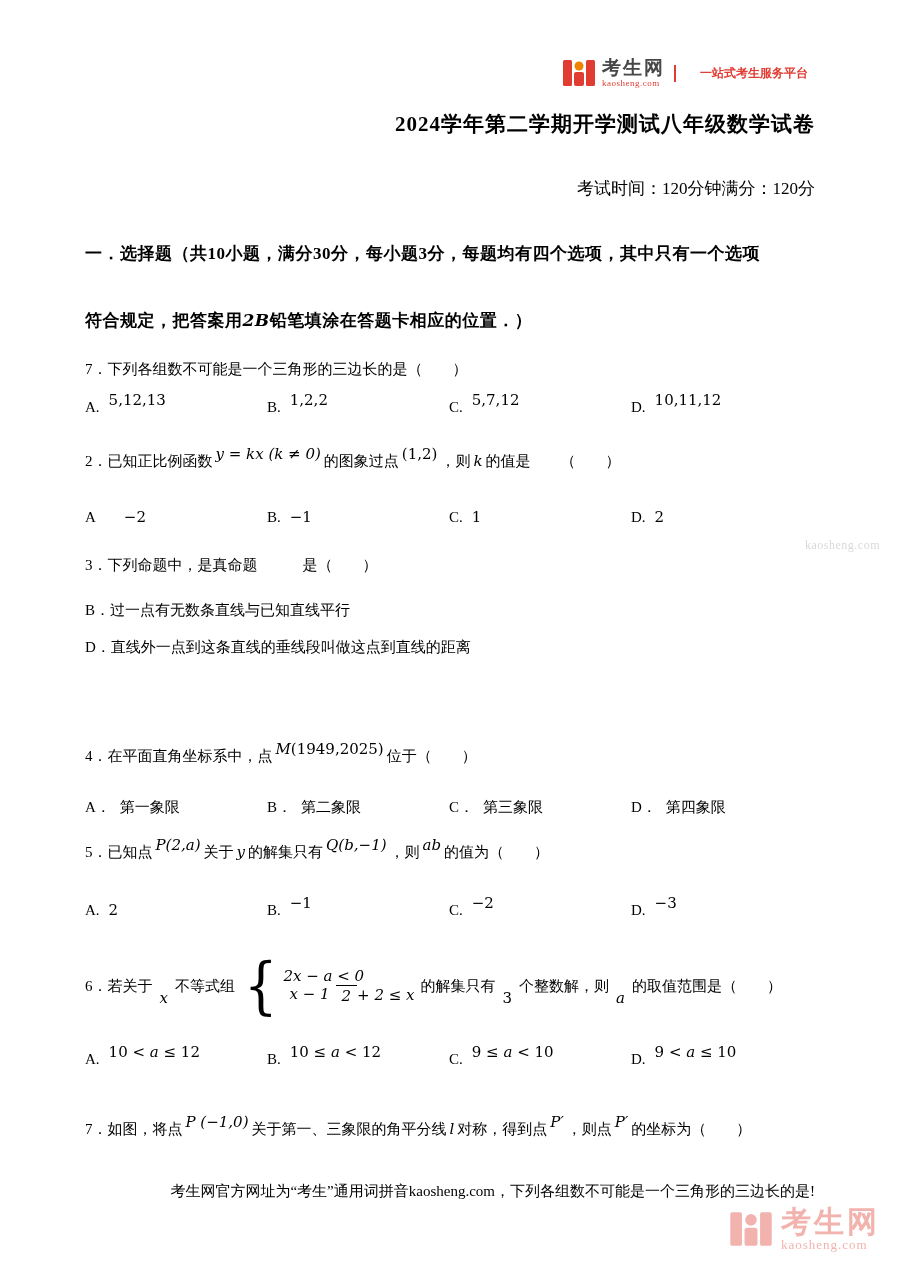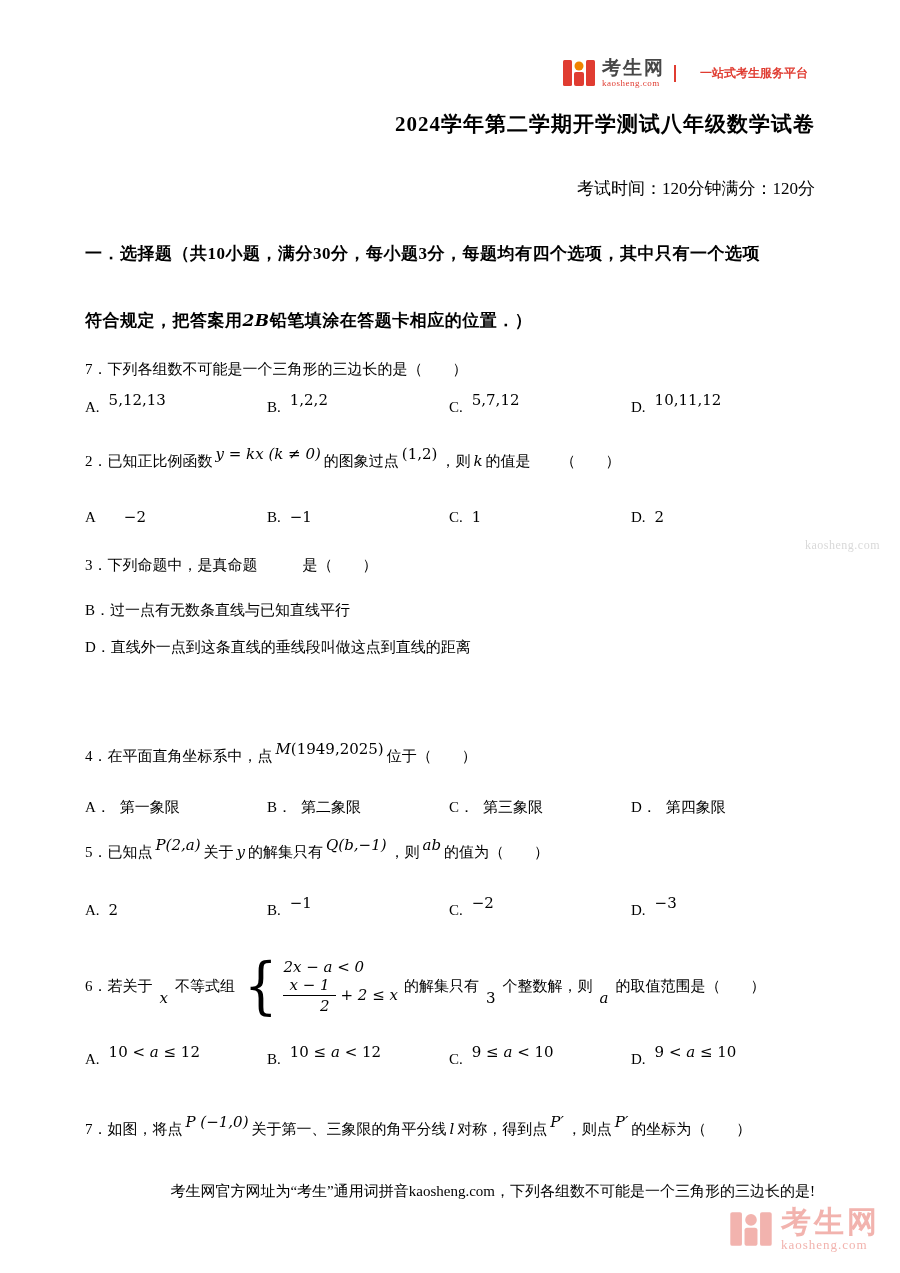--- a/index.html
+++ b/index.html
@@ -19,21 +19,21 @@
   .it{font-style:italic}
   .sup{position:relative;top:-7px;display:inline-block}
   .low{position:relative;top:12px;margin:0 7px;display:inline-block}
   .inline-m{margin:0 3px}
   .q3-opt{font-size:15px;line-height:37px}
   .q6line{display:flex;align-items:center;font-size:15px;height:88px}
   .system{display:inline-flex;align-items:center;margin:0 6px}
   .brace{font-size:62px;line-height:1;font-family:"DejaVu Serif",serif;transform:scaleX(.85)}
   .sys-rows{display:flex;flex-direction:column;margin-left:3px;font-size:15px}
   .sys-row{display:flex;align-items:center}
-  .frac{display:inline-flex;flex-direction:column;text-align:right;margin-right:5px}
+  .frac{display:inline-flex;flex-direction:row;text-align:right;}
   .frac .num{display:block;padding:0 6px 1px}
   .frac .den{display:block;border-top:1px solid #000;padding:1px 6px 0}
   .logo{position:absolute;top:56px;right:92px;display:flex;align-items:center}
   .logo-textcol{margin-left:6px;display:flex;flex-direction:column;line-height:1.1}
   .logo-brand{font-size:19px;font-weight:700;color:#474747;letter-spacing:2px}
   .logo-domain{font-size:9px;color:#e03c31;letter-spacing:.5px}
   .logo-tagline{margin-left:9px;padding-left:24px;border-left:2px solid #e03c31;color:#e03c31;font-size:12px;font-weight:700;align-self:center}
   .footer{font-size:15px}
   .wm-bottom{position:absolute;top:1206px;right:20px;display:flex;align-items:center}
   .wm-textcol{margin-left:8px;display:flex;flex-direction:column;line-height:1.05}

